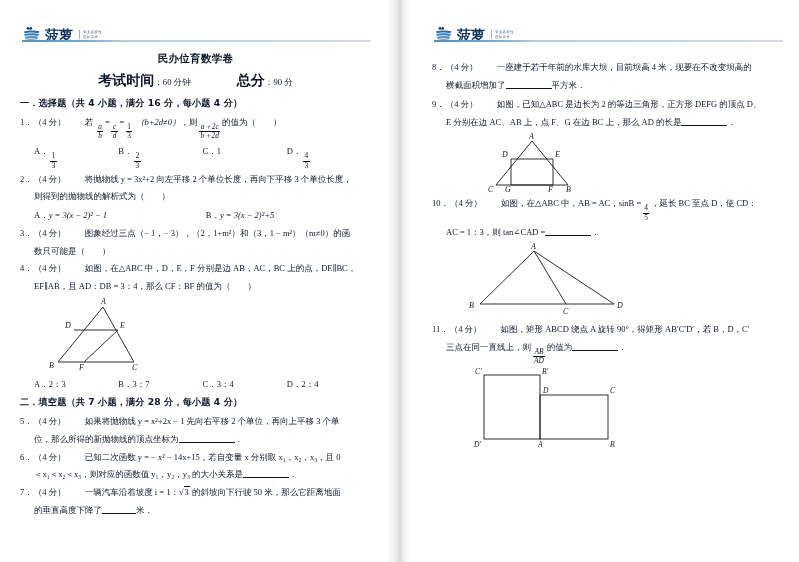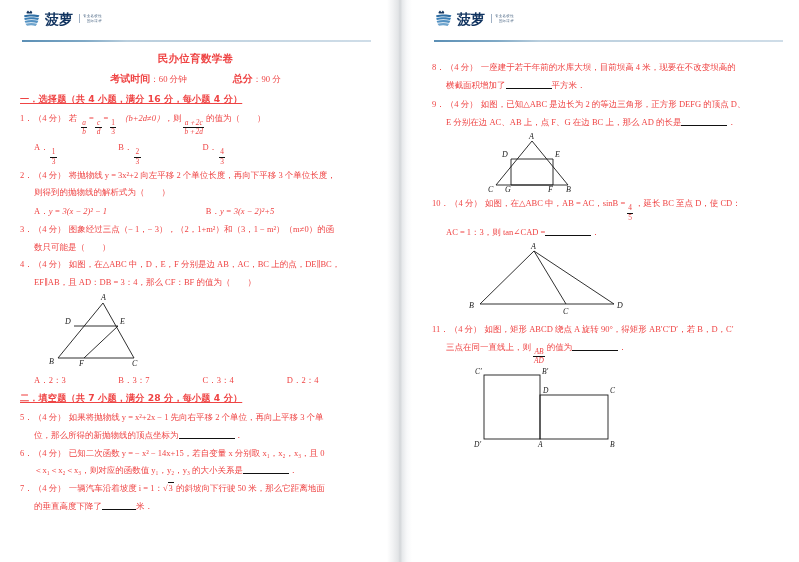--- a/index.html
+++ b/index.html
@@ -27,23 +27,22 @@
     width: 25px; height: 562px;
     background: linear-gradient(to right,
         #ffffff 0%, #f2f3f4 22%, #e2e4e6 45%,
         #d3d6d9 52%, #e8eaec 62%, #f8f9fa 80%, #ffffff 100%);
   }
   .page-right { width: 387px; }
 
   
   .letterhead {
     position: relative;
-    padding: 9px 0 0 22px;
+    padding: 25px 0 0 22px;
     height: 44px;
-    text-align: right;
   }
   .logo-row { display: flex; align-items: center; gap: 4px; }
   .logo-mark {
     position: relative;
     width: 19px; height: 19px;
     flex: 0 0 19px;
   }
   .logo-mark svg { display: block; }
   .logo-cn {
     font-family: "DejaVu Sans", sans-serif;
@@ -70,57 +69,56 @@
   .rule {
     position: absolute;
     left: 22px; right: 16px; top: 40px;
     height: 2px;
     background: linear-gradient(to right, #5b8fb5 0%, #7fa9c6 18%, #b9cedd 30%, #cfdde8 100%);
   }
 
   
   .body {
     padding: 6px 16px 0 20px;
-    color: #ef4444;
+    color: #0f172a;
   }
   .exam-title {
     text-align: center;
     font-family: "DejaVu Sans", sans-serif;
     font-weight: bold;
     font-size: 10.5px;
     letter-spacing: .3px;
     margin: 2px 0 6px 0;
   }
   .meta-row {
     display: flex;
     justify-content: center;
     gap: 46px;
     font-size: 8.6px;
     margin-bottom: 7px;
   }
   .meta-row b {
     font-family: Liberation Sans, sans-serif;
-    font-size: 10px;
+    font-size: 14px;
   }
   .section-head {
     font-family: "DejaVu Sans", sans-serif;
     font-weight: bold;
     font-size: 9.2px;
     margin: 2px 0 5px 0;
     letter-spacing: .1px;
-    text-decoration: underline;
   }
   .q {
     font-size: 8.5px;
     line-height: 1.72;
     margin-bottom: 3px;
     text-align: justify;
   }
   .q .num { margin-right: 1px; }
-  .q .pts { margin-right: 3px; }
+  .q .pts { margin-right: 19px; }
   .opts {
     display: flex;
     font-size: 8.5px;
     line-height: 2.0;
     margin: 0 0 2px 14px;
   }
   .opts.four > span { width: 25%; }
   .opts.two  > span { width: 50%; }
   .opts.two.ind > span:first-child { width: 52%; }
   .indent { margin-left: 14px; }
@@ -216,20 +214,21 @@
       </div>
       <div class="opts four">
         <span><span>A．</span><span class="frac">
               <span>1</span>
               <span>3</span>
             </span></span>
         <span><span>B．</span><span class="frac">
               <span>2</span>
               <span>3</span>
             </span></span>
+        <span><span>C．</span><span>1</span></span>
         <span><span>D．</span><span class="frac">
               <span>4</span>
               <span>3</span>
             </span></span>
       </div>
 
       <div class="q">
         <span class="num">2．</span><span class="pts">（4 分）</span><span>将抛物线 y = 3x²+2 向左平移 2 个单位长度，再向下平移 3 个单位长度，</span>
       </div>
       <div class="q indent">则得到的抛物线的解析式为（　　）</div>

